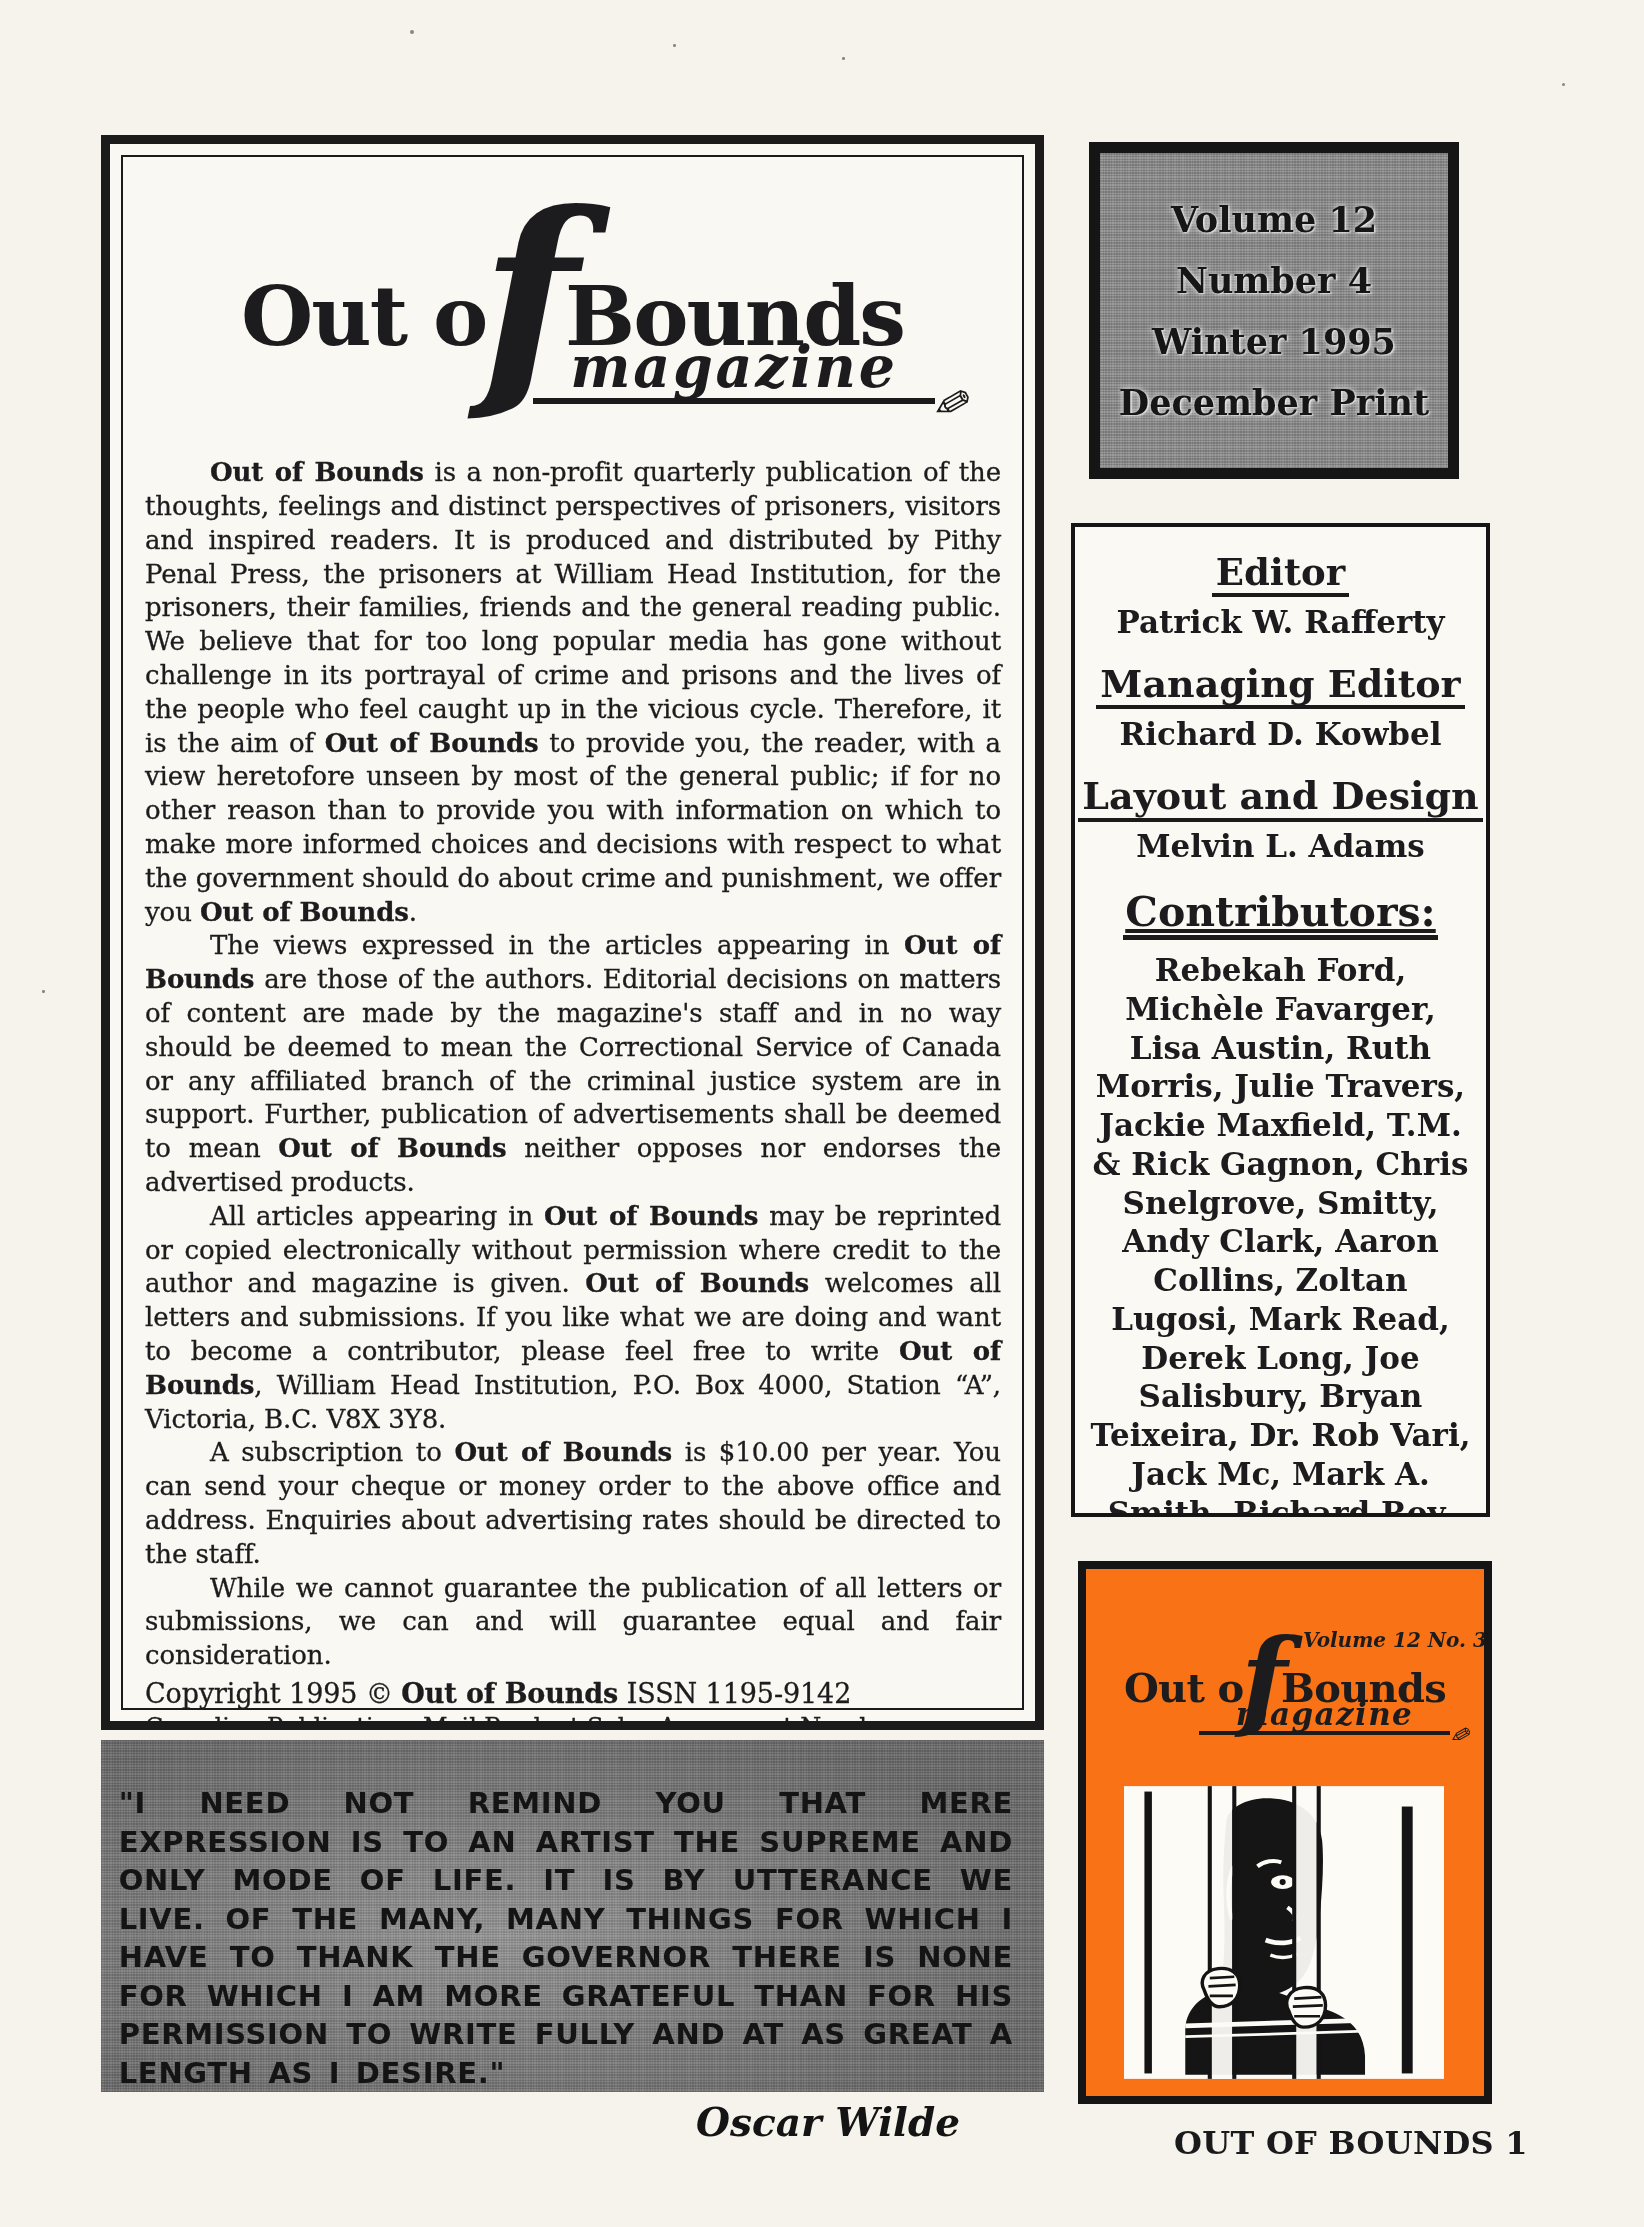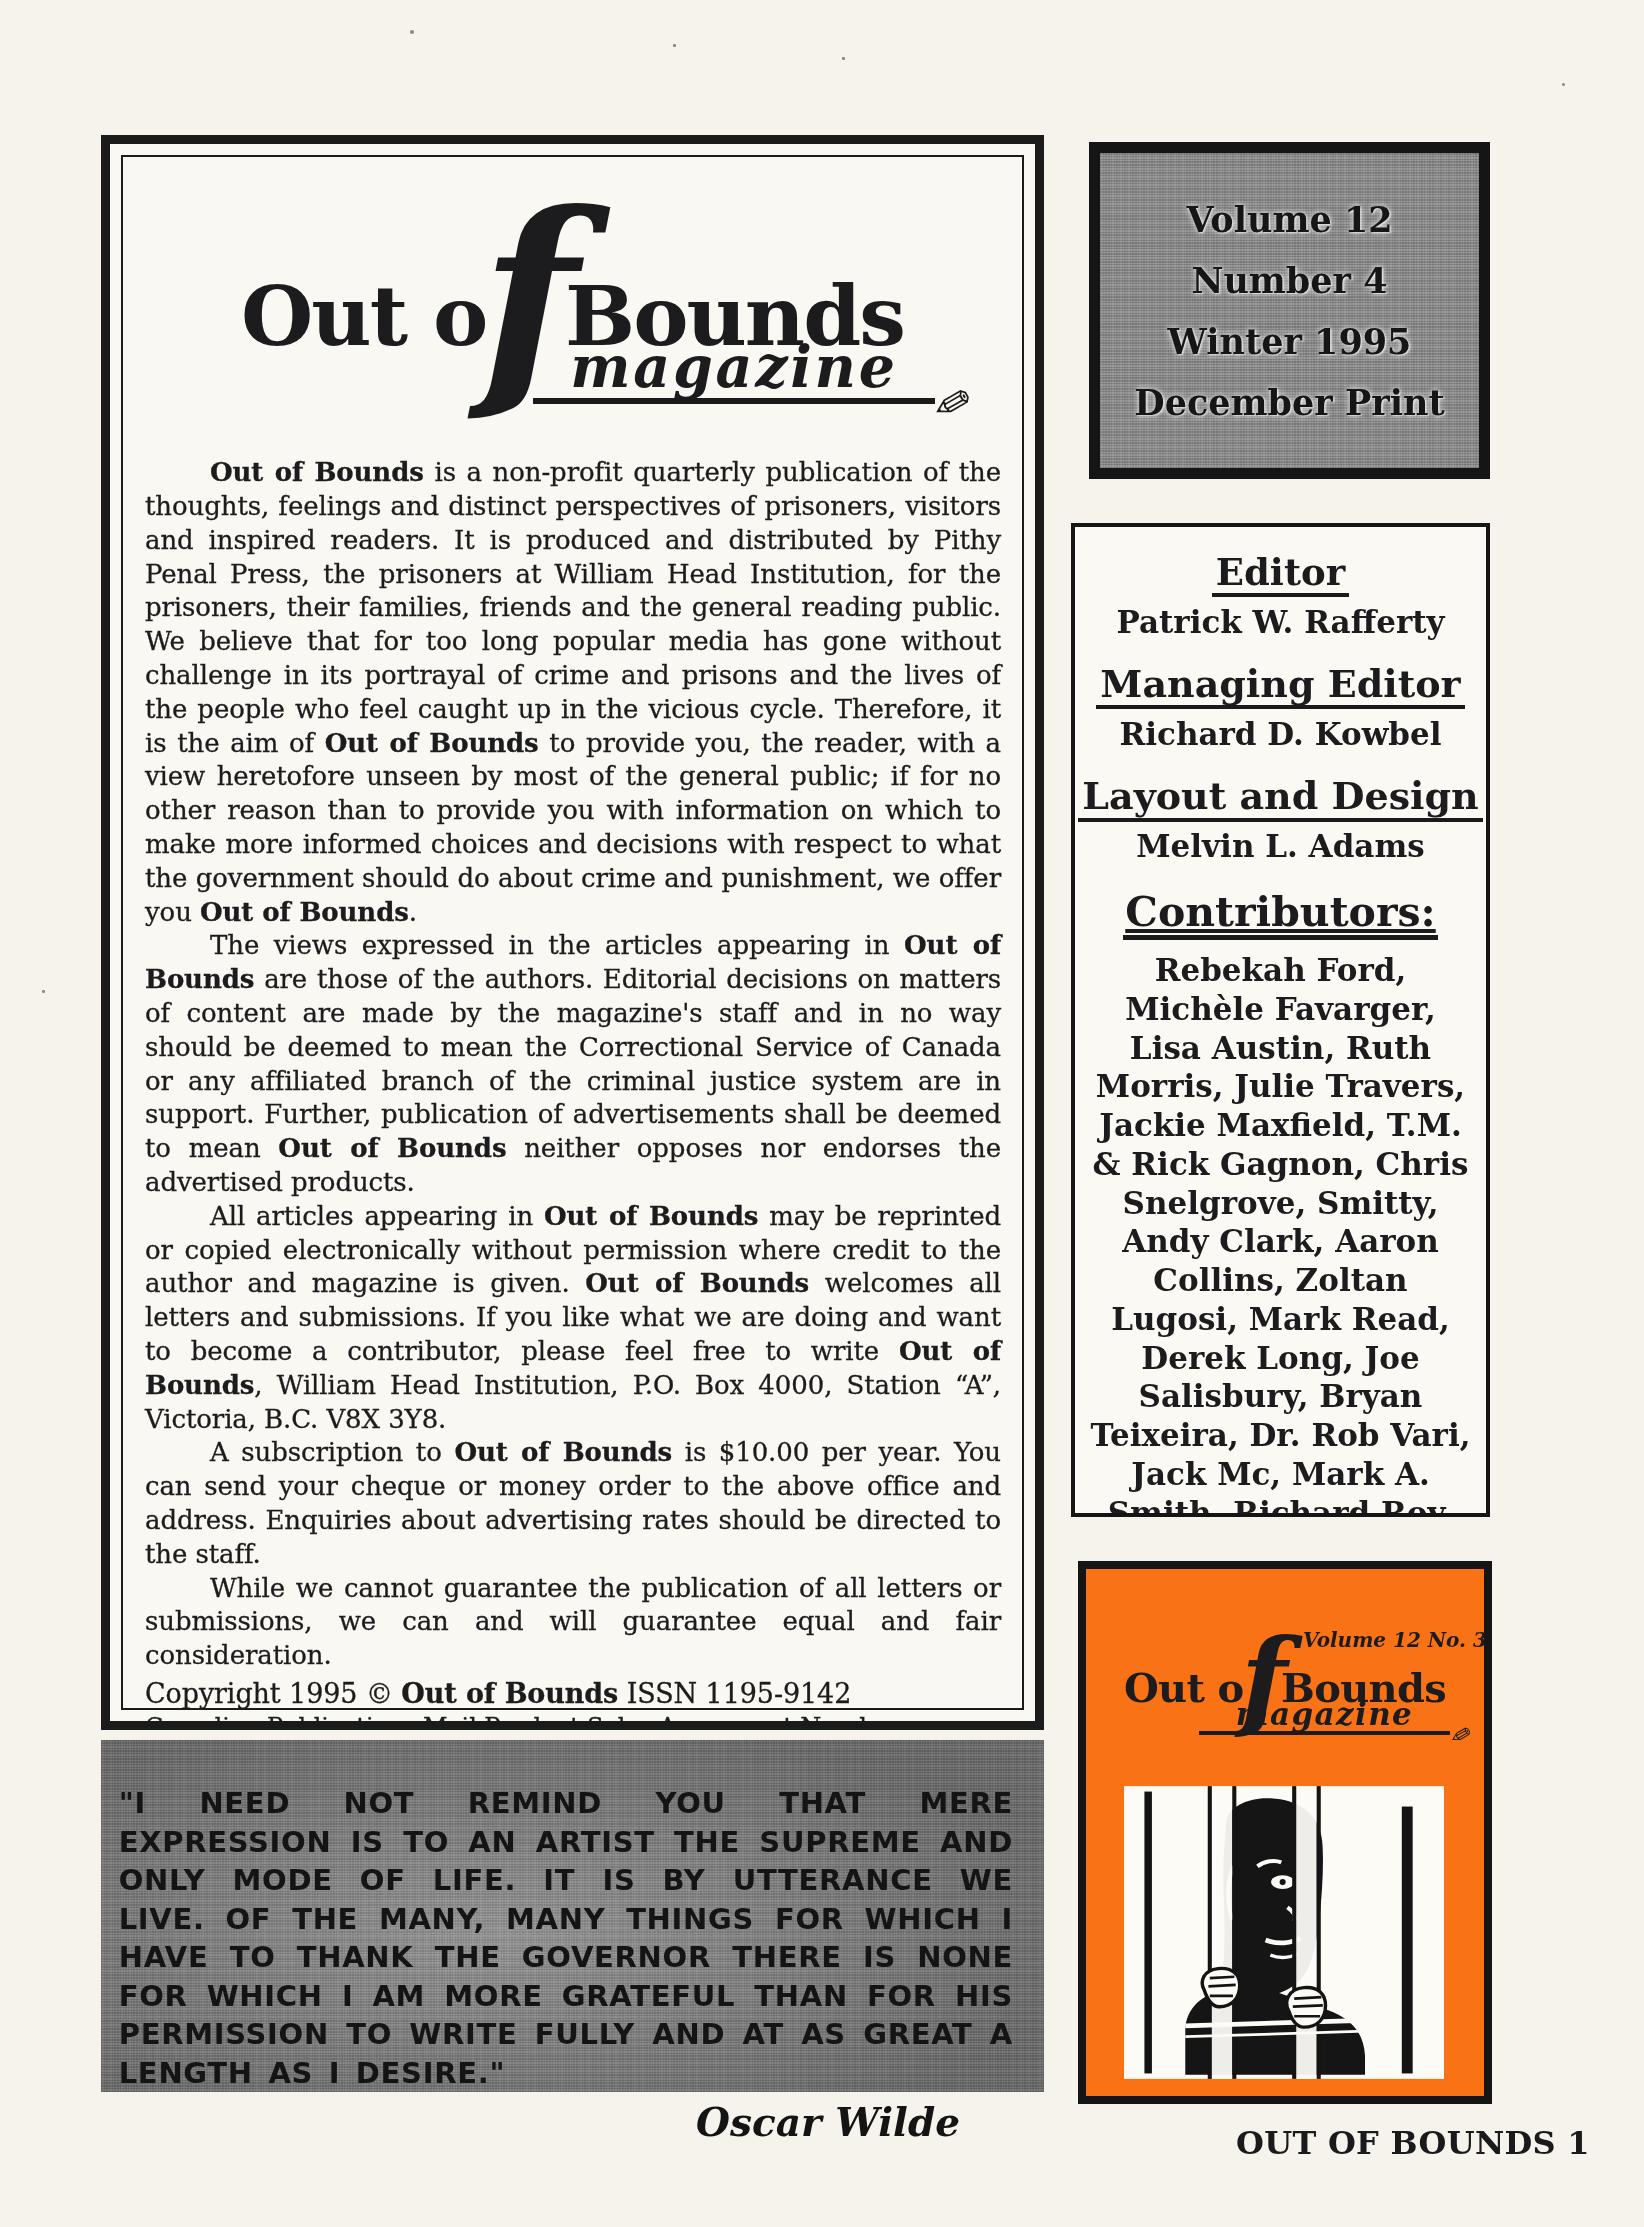--- a/index.html
+++ b/index.html
@@ -33,21 +33,21 @@
   .body-text{
     margin:12.3px 34px 0 35px;font-size:26px;line-height:1.3;text-align:justify;
     letter-spacing:-0.1px;-webkit-text-stroke:0.3px #1c1c1e;
   }
   .body-text p{margin:0;text-indent:65px;}
   .center-line{text-align:left;text-indent:0 !important;font-size:27px;margin-top:2.7px !important;}
   .center-line.small{font-size:24px;margin-top:1.4px !important;}
 
   
   .issue-box{
-    position:absolute;left:1089px;top:142px;width:401px;height:337px;box-sizing:border-box;
+    position:absolute;left:1089px;top:142px;width:370px;height:337px;box-sizing:border-box;
     border:11px solid #151515;background:#8f8f8f;
     background-image:
       repeating-linear-gradient(0deg, rgba(0,0,0,.10) 0 1.4px, rgba(255,255,255,.07) 1.4px 2.7px),
       repeating-linear-gradient(90deg, rgba(0,0,0,.07) 0 1.4px, rgba(255,255,255,.05) 1.4px 2.7px);
     display:flex;flex-direction:column;align-items:center;justify-content:center;gap:26px;
   }
   .issue-line{
     font-weight:bold;font-size:35px;line-height:1;color:#161616;
     text-shadow:0 0 6.8px rgba(255,255,255,.95), 1.4px 1.4px 1.4px rgba(255,255,255,.55);
   }
@@ -100,21 +100,21 @@
   }
   .cover-note{position:absolute;top:59px;left:217px;font-style:italic;font-weight:bold;font-size:20px;white-space:nowrap;}
   .cover-mag{position:absolute;top:130px;left:102px;width:273px;text-align:center;}
   .cover-mag .mag-word{font-size:31px;letter-spacing:1.4px;}
   .cover-mag .mag-rule{width:251px;height:4.1px;margin-top:1.4px;}
   .cover-mag .pencil{font-size:24.5px;right:-20.4px;top:-11px;}
   .cover-art{position:absolute;left:38px;top:217px;width:320px;height:293px;}
 
   
   .page-footer{
-    position:absolute;left:1236px;top:2124px;font-weight:bold;font-size:32px;
+    position:absolute;left:1174px;top:2124px;font-weight:bold;font-size:32px;
     letter-spacing:0.3px;white-space:nowrap;color:#1a1a1c;
   }
 
   
   .speck{position:absolute;width:4.1px;height:4.1px;border-radius:50%;background:#2e2e2e;opacity:.55;}
 </style>
 </head>
 <body>
 
 <div class="main-box">

